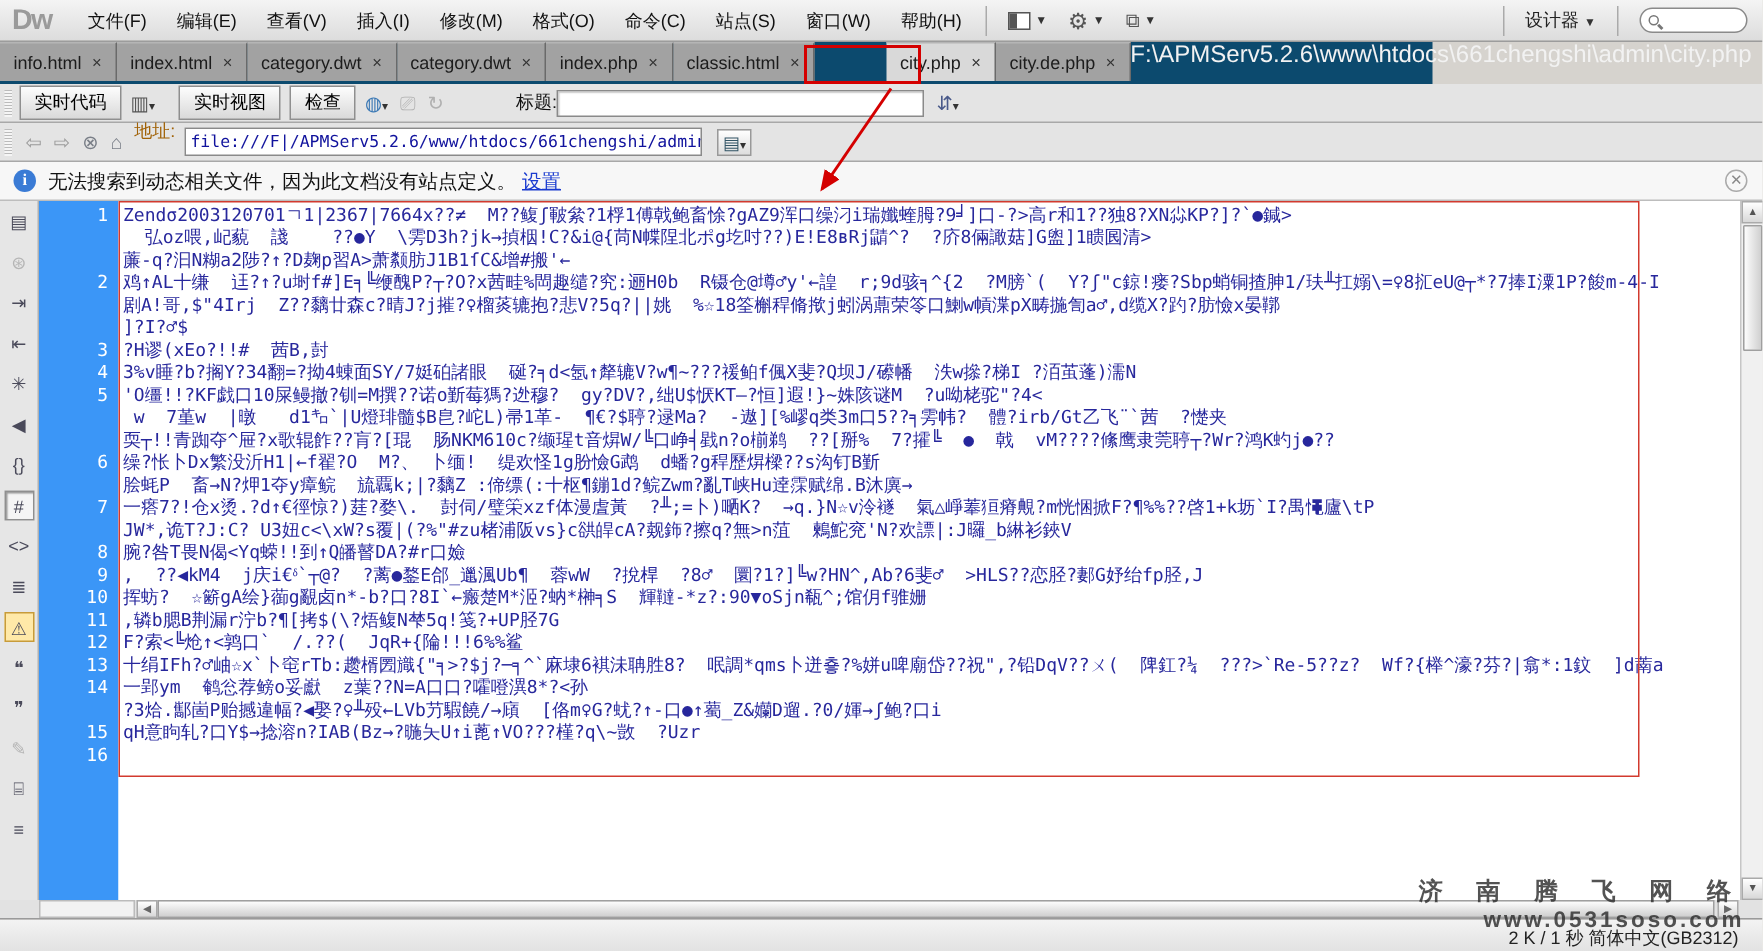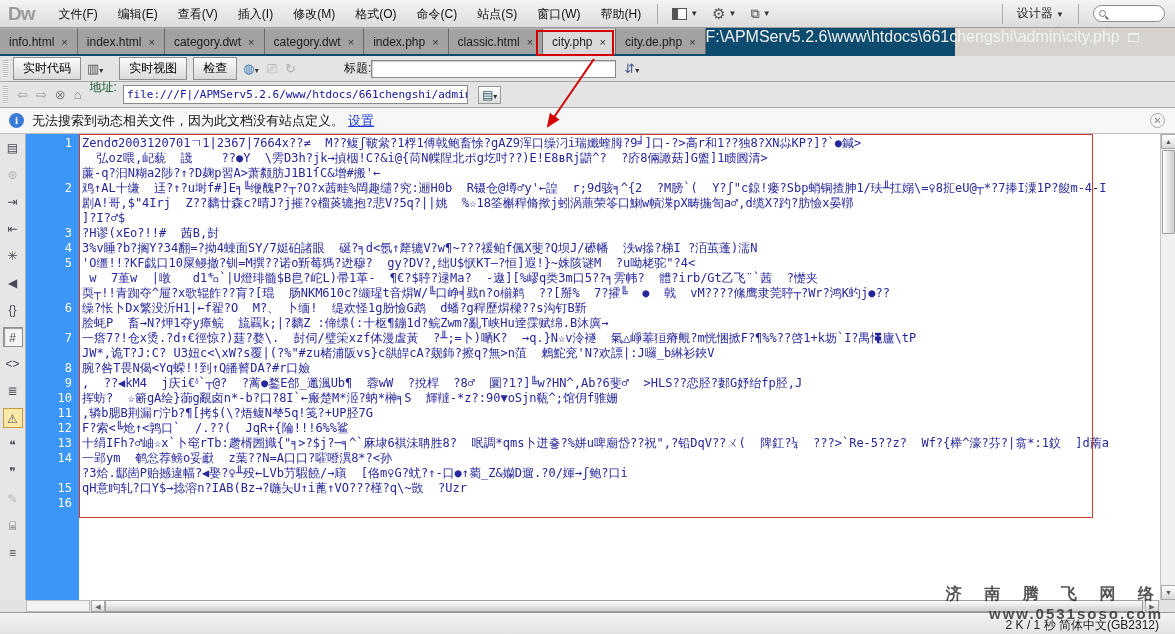--- a/index.html
+++ b/index.html
@@ -22,21 +22,21 @@
   .searchbox { width:72px; height:17px; background:#fff; border:1px solid #8a8a8a; border-radius:9px;
     margin:0 10px 0 8px; display:flex; align-items:center; padding-left:5px; color:#777; }
   .mag { width:7px; height:7px; border:1.5px solid #777; border-radius:50%; position:relative; display:inline-block; }
   .mag::after { content:""; position:absolute; width:4px; height:1.5px; background:#777; transform:rotate(45deg); left:5px; top:6px; }
 
   
   .tabbar { position:absolute; left:0; top:28px; width:955px; height:28px; background:#0c4a6e;
     display:flex; align-items:flex-start; }
   .tab { height:26px; display:flex; align-items:center; padding:0 9px; background:#a2a2a2;
     border-right:1px solid #6a6a6a; border-top:1px solid #b5b5b5; color:#1c1c1c; gap:7px; }
-  .tab.active { background:#d9d9d9; }
+  .tab.active { background:#d9d9d9;margin-left:48px; }
   .tab-close { color:#333; font-size:11px; }
   .tab-path { margin-left:auto; color:#f2f2f2; padding-right:8px; font-size:16px; display:flex; align-items:center; gap:8px; }
   .restore-glyph { width:11px; height:9px; border:1px solid #eee; border-top:2px solid #eee; display:inline-block; }
 
   
   .doctoolbar { position:absolute; left:0; top:56px; width:1175px; height:26px; background:#e4e4e4;
     border-bottom:1px solid #a8a8a8; display:flex; align-items:center; }
   .grip { width:5px; height:18px; margin:0 5px 0 3px;
     background:repeating-linear-gradient(#bbb 0 1px,#f5f5f5 1px 2px); }
   .segbtn { border:1px solid #8f8f8f; border-left:none; padding:2px 9px; background:linear-gradient(#fdfdfd,#d9d9d9); }
@@ -47,21 +47,21 @@
   .tb-icon.dis { color:#b0b0b0; }
   .title-label { margin:0 0 0 40px; color:#111; }
   .title-input { width:245px; height:18px; border:1px solid #8a8a8a; background:#fff; box-shadow:inset 1px 1px 1px #ccc; }
   .updown { color:#4a5a8a; margin-left:8px; font-size:13px; }
 
   
   .addressbar { position:absolute; left:0; top:82px; width:1175px; height:26px; background:#e4e4e4;
     border-bottom:1px solid #a8a8a8; display:flex; align-items:center; }
   .nav-icon { margin:0 4px; font-size:13px; color:#9a9a9a; }
   .nav-icon.en { color:#7a7f88; }
-  .addr-label { margin:0 6px 15px 4px; color:#14532d; }
+  .addr-label { margin:0 6px 15px 4px; color:#a16207; }
   .addr-input { width:345px; height:19px; border:1px solid #8a8a8a; background:#fff; display:flex; align-items:center;
     padding:0 3px; font-family:"DejaVu Sans Mono", monospace; font-size:11px; color:#10129d; white-space:nowrap; overflow:hidden; }
   .addr-listbtn { margin-left:10px; border:1px solid #999; background:linear-gradient(#fff,#ddd); padding:1px 3px; color:#356; }
 
   
   .infobar { position:absolute; left:0; top:108px; width:1175px; height:26px; background:#f7f7f7;
     border-bottom:1px solid #bdbdbd; display:flex; align-items:center; }
   .info-i { width:15px; height:15px; border-radius:50%; background:#3a7bd5; color:#fff; font-weight:bold;
     font-size:11px; text-align:center; line-height:15px; margin:0 8px 0 9px; font-family:"Liberation Serif",serif; }
   .info-msg { color:#111; font-size:13px; }

